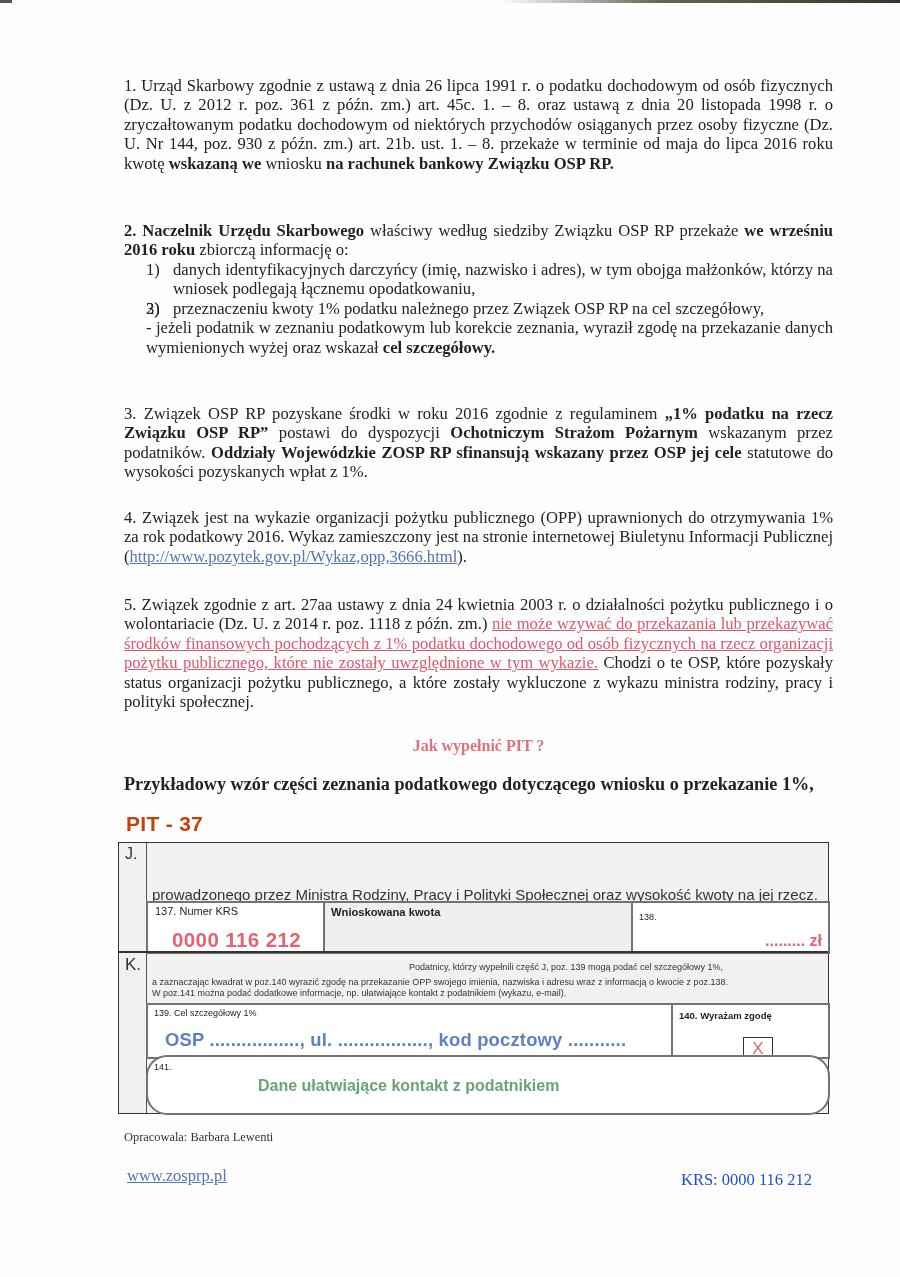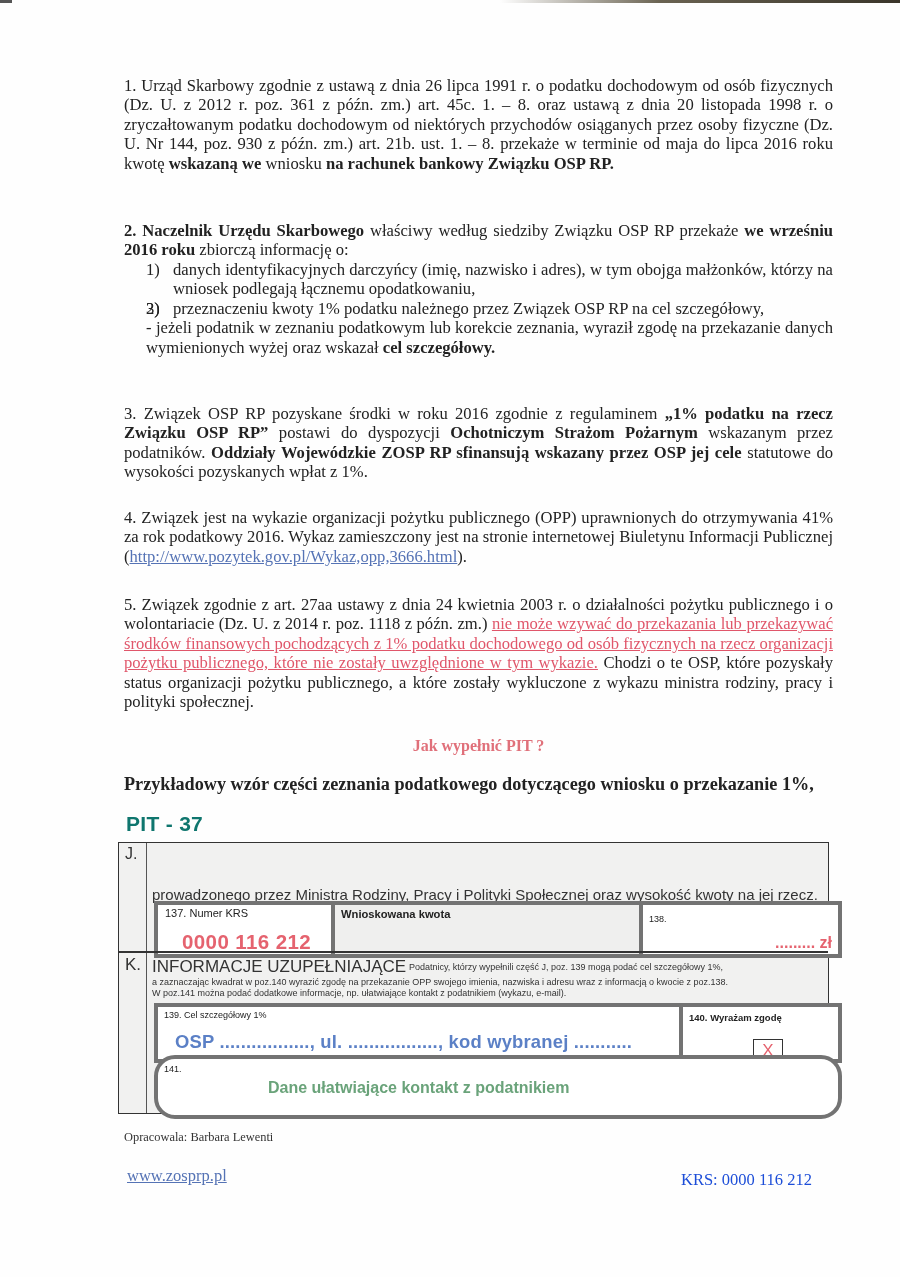--- a/index.html
+++ b/index.html
@@ -16,31 +16,31 @@
   .b { font-weight:bold; }
   .ul-red { color:#e0566a; text-decoration:underline; text-decoration-color:#e0566a; }
   .link { color:#5573b5; text-decoration:underline; }
   ol.items { margin:0; padding:0; list-style:none; }
   ol.items li { position:relative; padding-left:27px; }
   ol.items li .num { position:absolute; left:0; }
   .center-red { position:absolute; left:0; width:709px; top:737px; text-align:center;
     color:#e0707a; font-weight:bold; font-size:16px; }
   .example { position:absolute; left:0; top:774px; font-weight:bold; font-size:18.2px; width:709px; }
   .pit { position:absolute; left:2px; top:812px; font-family:"Liberation Sans", sans-serif;
-    color:#0f766e; font-weight:bold; font-size:21px; letter-spacing:0.3px; }
+    color:#c2410c; font-weight:bold; font-size:21px; letter-spacing:0.3px; }
 
   
   .form { position:absolute; left:118px; top:842px; width:709px; height:270px;
     font-family:"Liberation Sans", sans-serif; border:1.5px solid #333; background:#f1f1f0; }
   .letter { position:absolute; left:6px; font-size:16px; color:#333; }
   .secline { position:absolute; left:27px; width:1px; background:#555; }
   .jtitle { position:absolute; left:33px; top:4px; width:672px; font-size:17.6px; line-height:19px; color:#333; }
   .small { font-size:9px; color:#333; letter-spacing:-0.1px; }
   .jsub { position:absolute; left:33px; top:43px; font-size:15px; color:#333; }
-  .box { position:absolute; background:#fff; border:4px solid #737373;margin-left:8px; }
+  .box { position:absolute; background:#fff; border:2px solid #737373; }
   .lbl { position:absolute; font-size:10px; color:#222; }
   .krs-val { position:absolute; left:24px; top:25px; color:#e5636f; font-weight:bold; font-size:20.5px; letter-spacing:0.4px; }
   .kw-title { position:absolute; left:6px; top:3px; font-weight:bold; font-size:11.2px; color:#222; }
   .kw-desc { position:absolute; left:6px; top:20px; font-size:8.6px; line-height:11px; color:#333; }
   .zl { position:absolute; right:6px; bottom:2px; color:#e5636f; font-weight:bold; font-size:16px; }
   .ktitle { position:absolute; left:33px; top:114px; font-size:17px; color:#333; }
   .kdesc1 { position:absolute; left:290px; top:119px; font-size:9px; color:#333; }
   .kdesc2 { position:absolute; left:33px; top:134px; font-size:9px; line-height:11.3px; color:#333; }
   .osp { position:absolute; left:17px; top:24px; color:#5b80c6; font-weight:bold; font-size:18.4px; letter-spacing:0.2px; }
   .cb { position:absolute; left:70px; top:32px; width:28px; height:22px; border:1.5px solid #333;
@@ -75,21 +75,21 @@
     <div style="padding-left:22px;">
       <span>- jeżeli podatnik w zeznaniu podatkowym lub korekcie zeznania, wyraził zgodę na przekazanie danych wymienionych wyżej oraz wskazał </span><span class="b">cel szczegółowy.</span>
     </div>
   </div>
 
   <p class="para" style="top:404px;">
     <span>3. Związek OSP RP pozyskane środki w roku 2016 zgodnie z regulaminem </span><span class="b">„1% podatku na rzecz Związku OSP RP”</span><span> postawi do dyspozycji </span><span class="b">Ochotniczym Strażom Pożarnym</span><span> wskazanym przez podatników. </span><span class="b">Oddziały Wojewódzkie ZOSP RP sfinansują wskazany przez OSP jej cele</span><span> statutowe do wysokości pozyskanych wpłat z 1%.</span>
   </p>
 
   <p class="para" style="top:508px;">
-    <span>4. Związek jest na wykazie organizacji pożytku publicznego (OPP) uprawnionych do otrzymywania 41% za  rok podatkowy 2016. Wykaz zamieszczony jest na stronie internetowej Biuletynu Informacji Publicznej (</span><span class="link">http://www.pozytek.gov.pl/Wykaz,opp,3666.html</span><span>).</span>
+    <span>4. Związek jest na wykazie organizacji pożytku publicznego (OPP) uprawnionych do otrzymywania 1% za  rok podatkowy 2016. Wykaz zamieszczony jest na stronie internetowej Biuletynu Informacji Publicznej (</span><span class="link">http://www.pozytek.gov.pl/Wykaz,opp,3666.html</span><span>).</span>
   </p>
 
   <p class="para" style="top:595px;">
     <span>5. Związek zgodnie z art. 27aa ustawy z dnia 24 kwietnia 2003 r. o działalności pożytku publicznego i o wolontariacie (Dz. U. z 2014 r. poz. 1118 z późn. zm.) </span><span class="ul-red">nie może wzywać do przekazania lub przekazywać środków finansowych pochodzących z 1% podatku dochodowego od osób fizycznych na rzecz organizacji pożytku publicznego, które nie zostały uwzględnione w tym wykazie.</span><span> Chodzi o te OSP, które pozyskały status organizacji pożytku publicznego, a które zostały wykluczone z wykazu ministra rodziny, pracy i polityki społecznej.</span>
   </p>
 
   <div class="center-red">Jak wypełnić PIT ?</div>
   <div class="example">Przykładowy wzór części zeznania podatkowego dotyczącego wniosku o przekazanie 1%,</div>
   <div class="pit">PIT - 37</div>
 </div>
@@ -108,30 +108,29 @@
     <div class="kw-title">Wnioskowana kwota</div>
   </div>
   <div class="box" style="left:512px; top:58px; width:195px; height:49px;">
     <div class="lbl" style="left:6px; top:9px; font-size:9px;">138.</div>
     <div class="zl">......... zł</div>
   </div>
 
   <div style="position:absolute; left:0; top:108px; width:709px; height:2px; background:#333;"></div>
 
   <div class="letter" style="top:112px; font-size:17px;">K.</div>
-  <div class="ktitle">INFORMACJE UZUPEŁNIAJĄCE</div>
   <div class="kdesc1">Podatnicy, którzy wypełnili część J, poz. 139 mogą podać cel szczegółowy 1%,</div>
   <div class="kdesc2">
     <div>a zaznaczając kwadrat w poz.140 wyrazić zgodę na przekazanie OPP swojego imienia, nazwiska i adresu wraz z informacją o kwocie  z poz.138.</div>
     <div>W poz.141 można podać dodatkowe informacje, np. ułatwiające kontakt z podatnikiem (wykazu, e-mail).</div>
   </div>
 
   <div class="box" style="left:27px; top:160px; width:525px; height:52px;">
     <div class="lbl" style="left:6px; top:3px; font-size:9px;">139.  Cel szczegółowy 1%</div>
-    <div class="osp">OSP ................., ul. ................., kod wybranej ...........</div>
+    <div class="osp">OSP ................., ul. ................., kod pocztowy ...........</div>
   </div>
   <div class="box" style="left:552px; top:160px; width:155px; height:52px;">
     <div class="lbl" style="left:6px; top:5px; font-weight:bold; font-size:9.5px;">140.  Wyrażam zgodę</div>
     <div class="cb">X</div>
   </div>
   <div class="box" style="left:27px; top:212px; width:680px; height:56px;border-radius:21px;">
     <div class="lbl" style="left:6px; top:5px; font-size:9px;">141.</div>
     <div class="green">Dane ułatwiające kontakt z podatnikiem</div>
   </div>
 </div>

